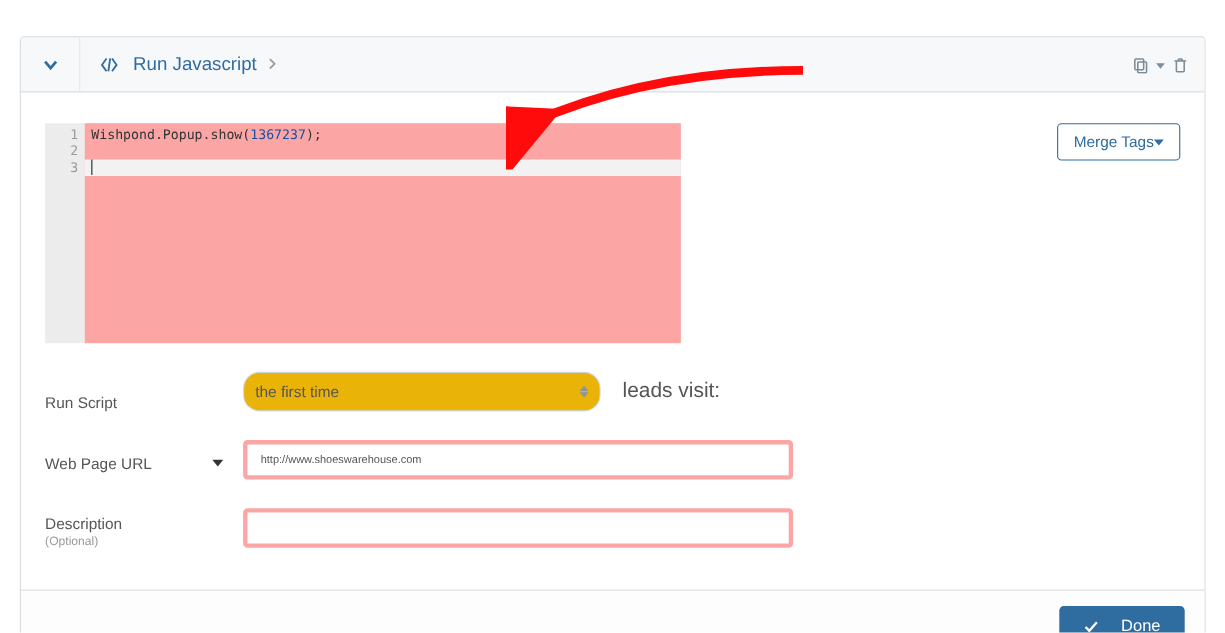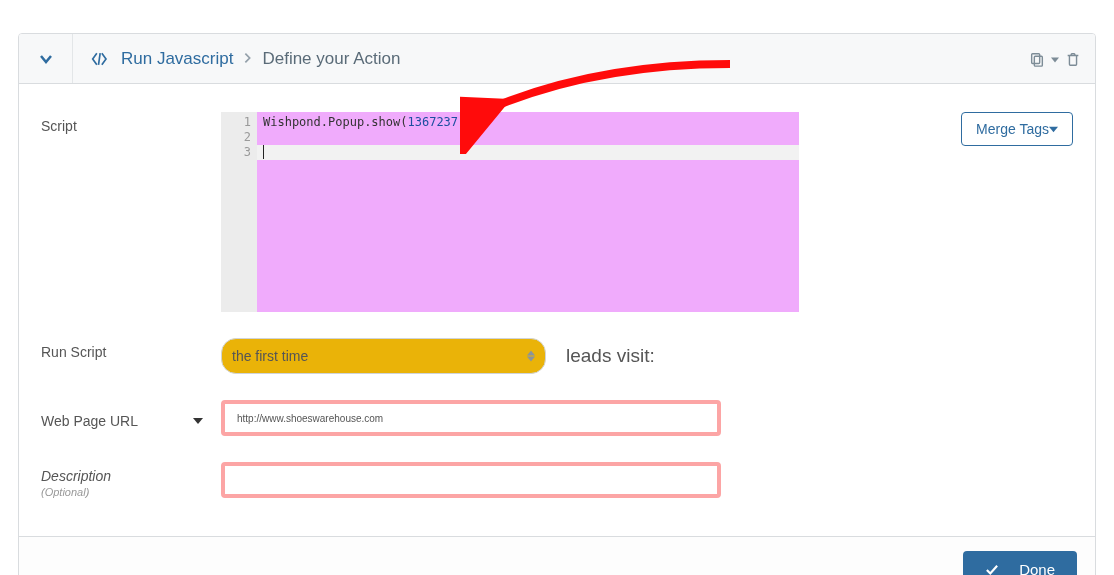--- a/index.html
+++ b/index.html
@@ -122,21 +122,21 @@
     background: #ececec;
     width: 36px;
     padding: 3px 6px 0 0;
     text-align: right;
     color: #9a9a9a;
   }
   .gutter .ln { height: 15px; }
   .code-area {
     flex: 1;
     padding: 3px 0 0 6px;
-    background: #f0abfc;
+    background: #fca5a5;
     position: relative;
   }
   .code-line { height: 15px; white-space: pre; color: #333; }
   .code-line .num { color: #1c4fa0; }
   .code-cursor {
     position: absolute;
     left: 6px;
     top: 33px;
     width: 1px;
     height: 14px;
@@ -257,21 +257,20 @@
               <polyline points="13,2 18,9 13,16"></polyline>
               <line x1="11" y1="2" x2="9" y2="16"></line>
             </svg>
         </span>
         <span class="crumb-link">Run Javascript</span>
         <span class="crumb-sep">
           <svg viewBox="0 0 9 14">
               <polyline points="2,2 7,7 2,12"></polyline>
             </svg>
         </span>
-        <span class="crumb-current">Define your Action</span>
       </div>
       <div class="header-actions">
         <span class="action-icon">
           <svg viewBox="0 0 18 18">
               <rect x="3" y="3" width="9" height="11" rx="1"></rect>
               <rect x="6" y="6" width="9" height="11" rx="1"></rect>
             </svg>
         </span>
         <span class="caret-sm">
           <svg viewBox="0 0 10 10">
@@ -286,21 +285,20 @@
               <line x1="11" y1="5" x2="11" y2="3"></line>
               <line x1="7" y1="3" x2="11" y2="3"></line>
             </svg>
         </span>
       </div>
     </div>
 
     <div class="panel-body">
 
       <div class="row">
-        <div class="label-col">Script</div>
         <div class="field-col" style="min-height:200px;">
           <div class="code-editor">
             <div class="gutter">
               <div class="ln">1</div>
               <div class="ln">2</div>
               <div class="ln">3</div>
             </div>
             <div class="code-area">
               <div class="code-line-bg"></div>
               <div class="code-line"><span>Wishpond.Popup.show(</span><span class="num">1367237</span><span>);</span></div>
@@ -313,21 +311,21 @@
             <span>Merge Tags</span>
             <span class="caret">
               <svg viewBox="0 0 10 10">
                   <polygon points="0,2 10,2 5,8"></polygon>
                 </svg>
             </span>
           </button>
         </div>
       </div>
 
-      <div class="row" style="align-items:flex-start;">
+      <div class="row" style="align-items:flex-end;">
         <div class="label-col">Run Script</div>
         <div class="field-col" style="display:flex;align-items:center;">
           <div class="select-wrap">
             <span>the first time</span>
             <span class="stepper">
               <svg viewBox="0 0 10 6">
                   <polygon points="5,0 10,6 0,6"></polygon>
                 </svg>
               <svg viewBox="0 0 10 6">
                   <polygon points="0,0 10,0 5,6"></polygon>
@@ -346,21 +344,21 @@
                 <polygon points="0,2 10,2 5,8"></polygon>
               </svg>
           </span>
         </div>
         <div class="field-col">
           <input class="text-input" type="text" value="http://www.shoeswarehouse.com" style="">
         </div>
       </div>
 
       <div class="row" style="align-items:flex-start; margin-bottom:10px;">
-        <div class="label-col" style="display:block;font-style:italic;">
+        <div class="label-col" style="display:block;">
           <span>Description</span>
           <span class="sub">(Optional)</span>
         </div>
         <div class="field-col">
           <input class="text-input" type="text" value="" style="">
         </div>
       </div>
 
     </div>
 

